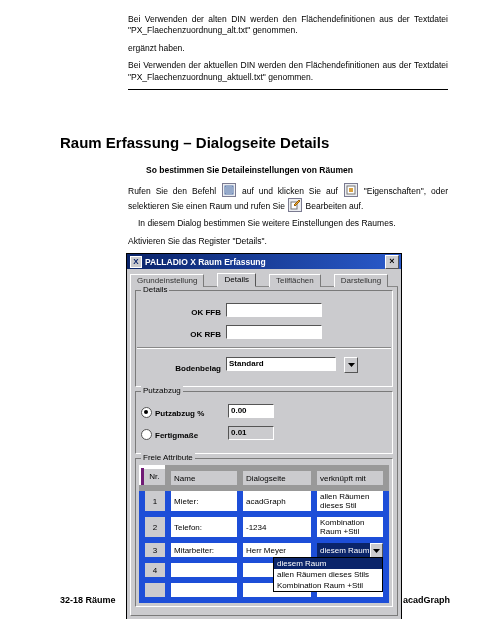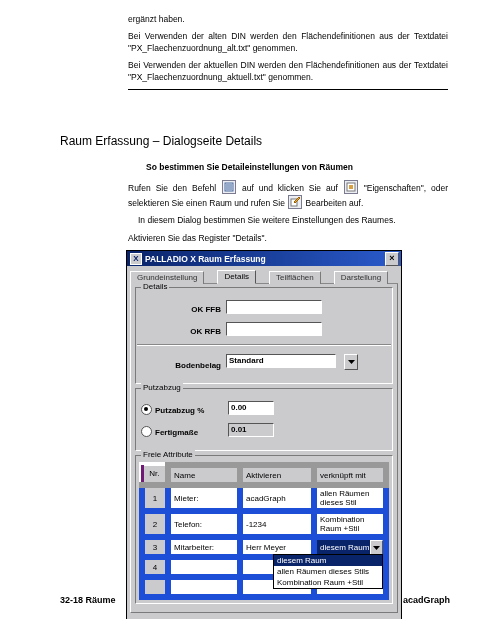--- a/index.html
+++ b/index.html
@@ -16,22 +16,22 @@
   }
   .page {
     padding: 14px 52px 0 128px;
   }
   .para {
     margin: 0 0 6px 0;
     line-height: 1.35;
     text-align: justify;
   }
   .section-title {
-    font-size: 12px;
-    font-weight: normal;
+    font-size: 15px;
+    font-weight: bold;
     margin: 44px 0 14px -68px;
   }
   .subhead {
     font-weight: bold;
     font-size: 8.5px;
     margin: 0 0 8px 18px;
   }
   .indent1 { margin-left: 10px; }
   .hr-sep {
     border: 0;
@@ -282,22 +282,22 @@
     display: flex;
     justify-content: space-between;
     font-size: 9px;
     font-weight: bold;
   }
 </style>
 </head>
 <body>
 
 <div class="page">
+  <p class="para">Bei Verwenden der alten DIN werden den Flächendefinitionen aus der Textdatei "PX_Flaechenzuordnung_alt.txt" genommen.</p>
   <p class="para">ergänzt haben.</p>
-  <p class="para">Bei Verwenden der alten DIN werden den Flächendefinitionen aus der Textdatei "PX_Flaechenzuordnung_alt.txt" genommen.</p>
   <p class="para">Bei Verwenden der aktuellen DIN werden den Flächendefinitionen aus der Textdatei "PX_Flaechenzuordnung_aktuell.txt" genommen.</p>
   <hr class="hr-sep">
 
   <div class="section-title">Raum Erfassung  – Dialogseite Details</div>
 
   <div class="subhead">So bestimmen Sie Detaileinstellungen von Räumen</div>
 
   <p class="para">
     <span>Rufen Sie den Befehl </span>
     <span class="icon-inline">
@@ -383,21 +383,21 @@
         </div>
       </div>
 
       <div class="group" style="padding:6px 3px 3px 3px;">
         <span class="legend">Freie Attribute</span>
         <table class="tbl">
           <tbody>
               <tr>
             <th class="c0">Nr.</th>
             <th style="width:60px">Name</th>
-            <th style="width:62px">Aktivieren</th>
+            <th style="width:62px">Dialogseite</th>
             <th>verknüpft mit</th>
           </tr>
           <tr>
             <td class="c0">1</td>
             <td>Mieter:</td>
             <td>acadGraph</td>
             <td>allen Räumen dieses Stil</td>
           </tr>
           <tr>
             <td class="c0">2</td>

